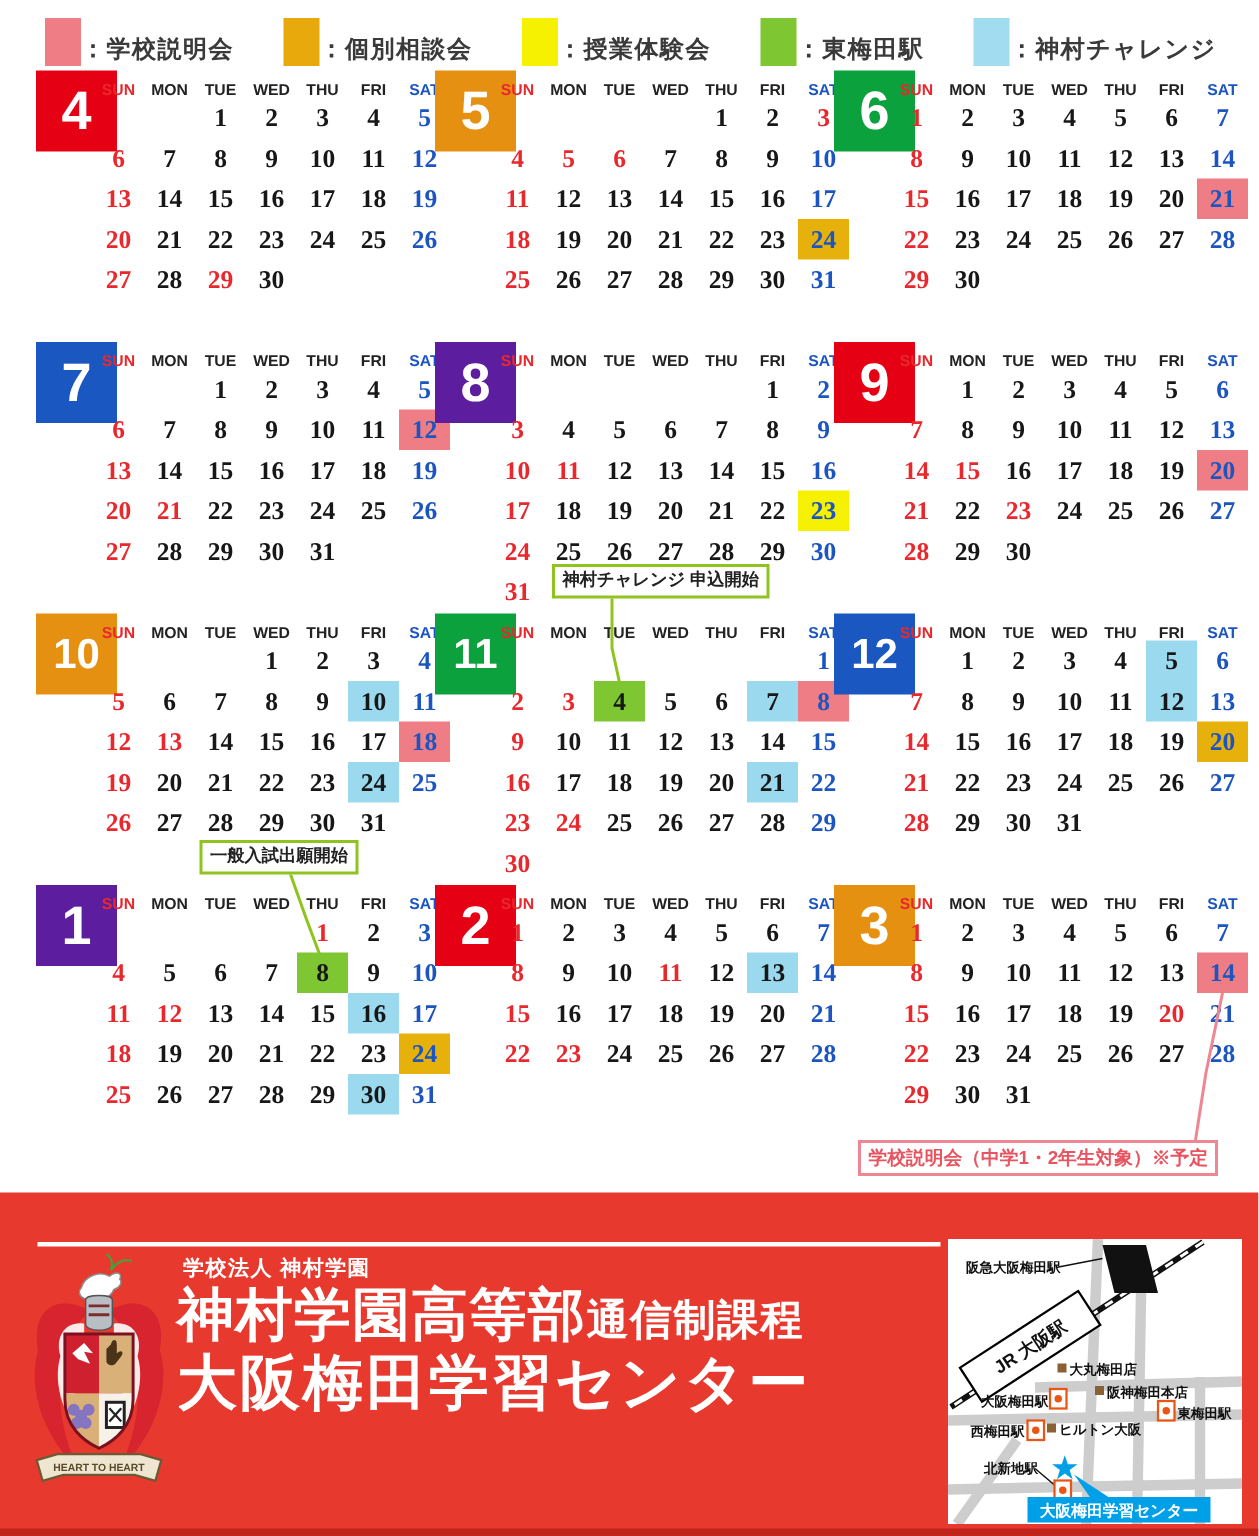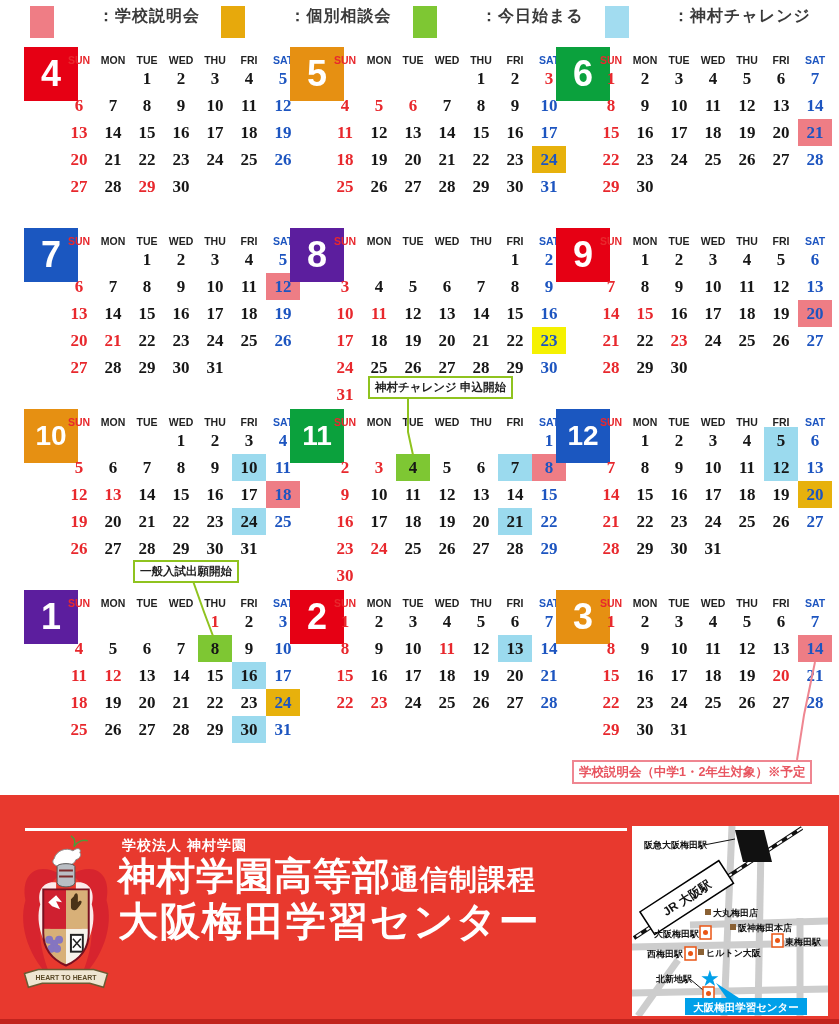--- a/index.html
+++ b/index.html
@@ -5,21 +5,21 @@
   html,body{margin:0;padding:0;}
   body{
     width:839px;height:1024px;position:relative;background:#ffffff;overflow:hidden;
     font-family:"Liberation Sans",sans-serif;
   }
   
   .legend{
     position:absolute;left:0;top:6px;width:839px;height:38px;
     display:flex;justify-content:space-between;padding:0 28px 0 30px;box-sizing:border-box;
   }
-  .legend-item{display:flex;align-items:flex-start;gap:44px;}
+  .legend-item{display:flex;align-items:flex-end;}
   .legend-item .swatch{width:24px;height:32px;display:inline-block;}
   .legend-item .lbl{font-weight:bold;font-size:16px;color:#3a3a3a;letter-spacing:1px;}
   
   .calgrid{position:absolute;left:0;top:0;width:839px;height:795px;}
   .month{position:absolute;width:278px;height:178px;}
   .mbox{
     position:absolute;left:2px;top:2px;width:54px;height:54px;color:#fff;
     text-align:center;font-weight:bold;line-height:54px;font-family:"Liberation Sans",sans-serif;
   }
   .dow{
@@ -66,22 +66,26 @@
 <div class="legend">
     <div class="legend-item">
       <span class="swatch" style="background: rgb(239, 125, 133);"></span>
       <span class="lbl">：学校説明会</span>
     </div>
     <div class="legend-item">
       <span class="swatch" style="background: rgb(231, 169, 12);"></span>
       <span class="lbl">：個別相談会</span>
     </div>
     <div class="legend-item">
+      <span class="swatch" style="background: rgb(245, 241, 1);"></span>
+      <span class="lbl">：授業体験会</span>
+    </div>
+    <div class="legend-item">
       <span class="swatch" style="background: rgb(126, 199, 51);"></span>
-      <span class="lbl">：今日始まる</span>
+      <span class="lbl">：東梅田駅</span>
     </div>
     <div class="legend-item">
       <span class="swatch" style="background: rgb(162, 220, 240);"></span>
       <span class="lbl">：神村チャレンジ</span>
     </div>
   </div>
 
 <div class="calgrid">
     <div class="month" style="left: 22px; top: 45px;">
       <div class="mbox" style="background: rgb(230, 0, 20); font-size: 36px;">4</div>

